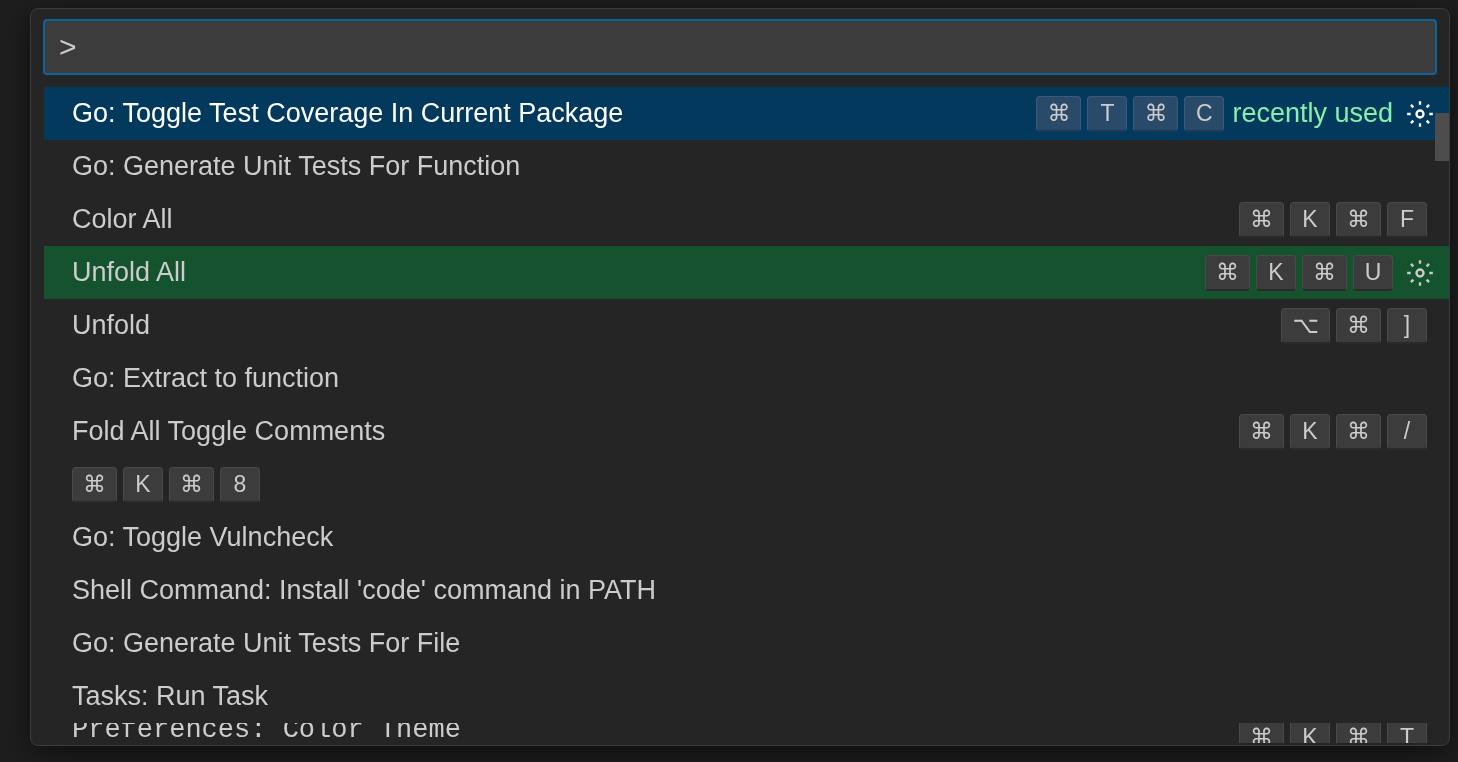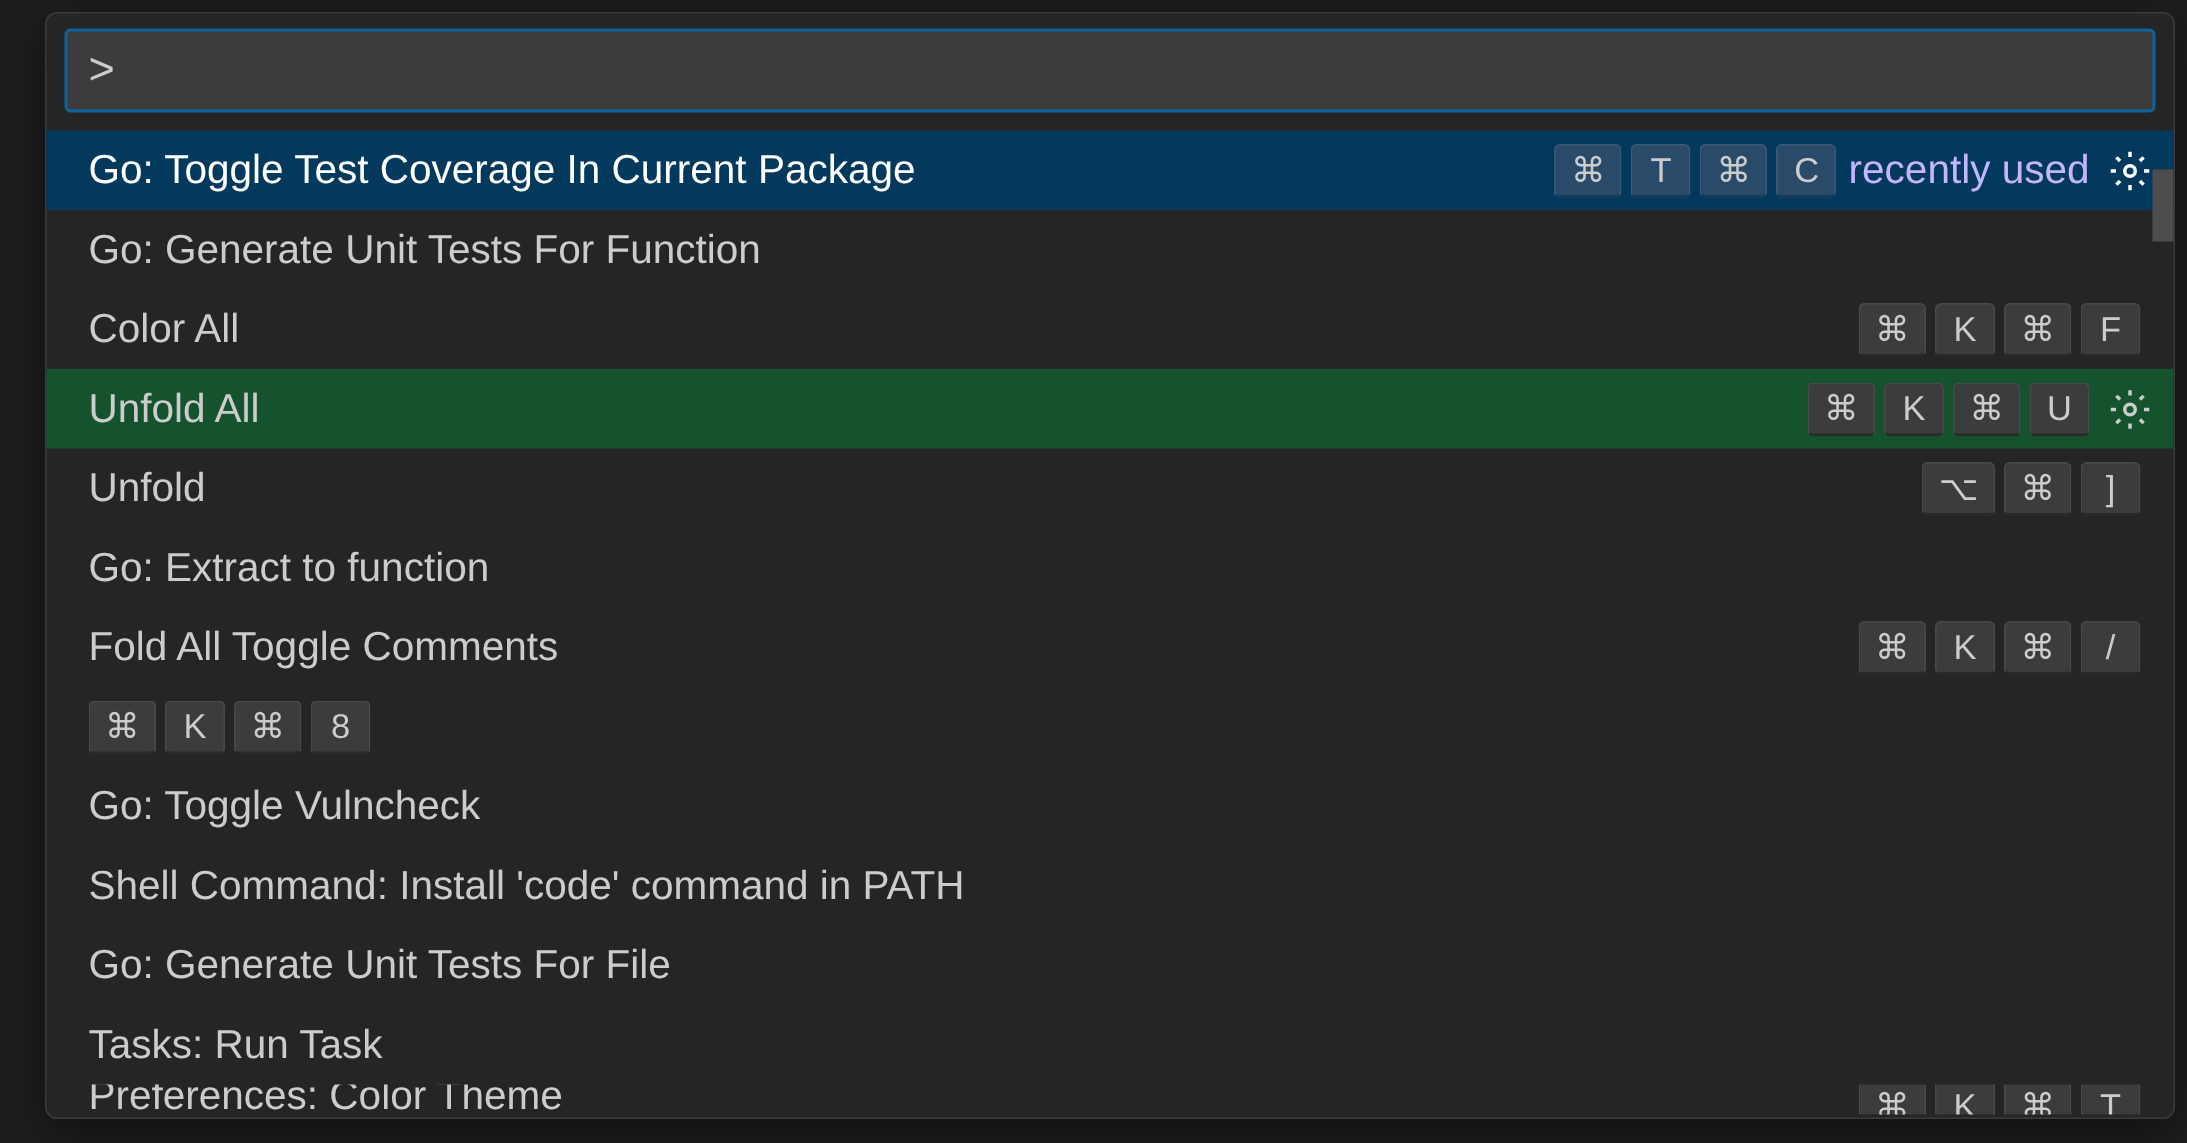--- a/index.html
+++ b/index.html
@@ -36,20 +36,21 @@
       border: 2px solid #0e639c;
       border-radius: 4px;
       color: #cccccc;
       font-size: 30px;
       padding: 0 14px;
       outline: none;
       font-family: inherit;
     }
     .results {
       padding-bottom: 2px;
+      padding-left: 13px;
     }
     .result-row {
       display: flex;
       align-items: center;
       height: 53px;
       padding: 0 14px 0 28px;
       font-size: 27px;
       color: #cccccc;
       position: relative;
     }
@@ -90,21 +91,21 @@
       background: #2a4a6a;
       border-color: #3a5a7a;
       border-bottom-color: #1a3a5a;
     }
     .description {
       color: #9d9d9d;
       font-size: 27px;
       margin-right: 8px;
     }
     .result-row.selected .description {
-      color: #c4b5fd;
+      color: #86efac;
     }
     .gear-icon {
       width: 30px;
       height: 30px;
       display: flex;
       align-items: center;
       justify-content: center;
       margin-left: 4px;
     }
     .gear-icon svg {
@@ -124,20 +125,21 @@
       align-items: flex-start;
       height: 20px;
       padding: 0 14px 0 28px;
       font-size: 27px;
       color: #cccccc;
       overflow: hidden;
     }
     .partial-row .result-label {
       position: relative;
       top: -8px;
+      font-family: Liberation Mono, monospace;
     }
     .partial-row .keybinding {
       position: relative;
       top: -3px;
     }
   </style>
 </head>
 <body>
 
 <div class="palette">

